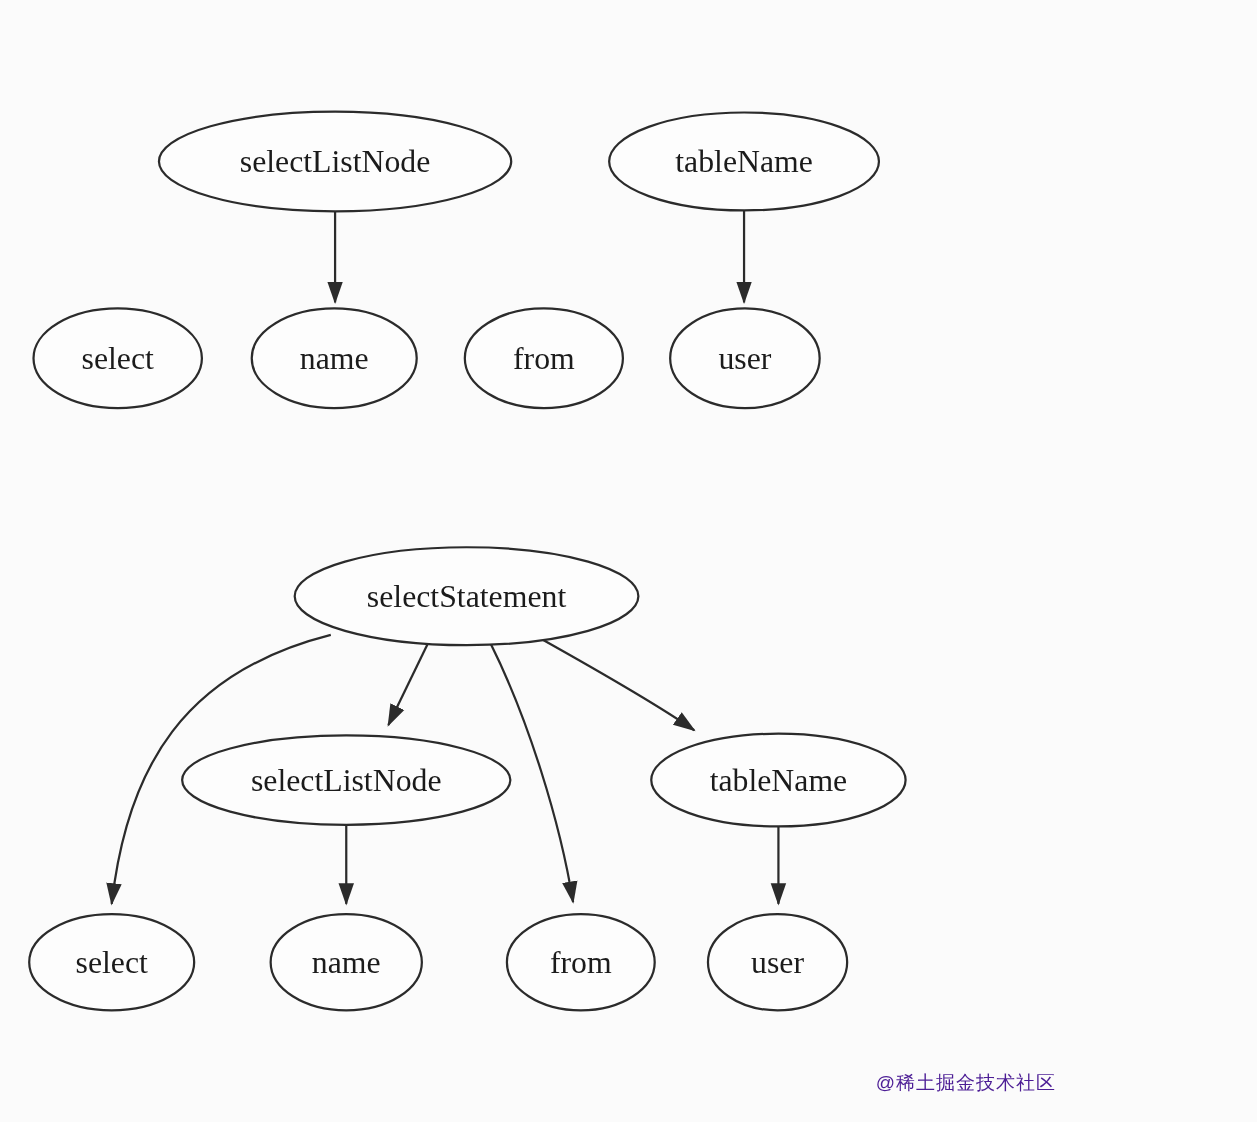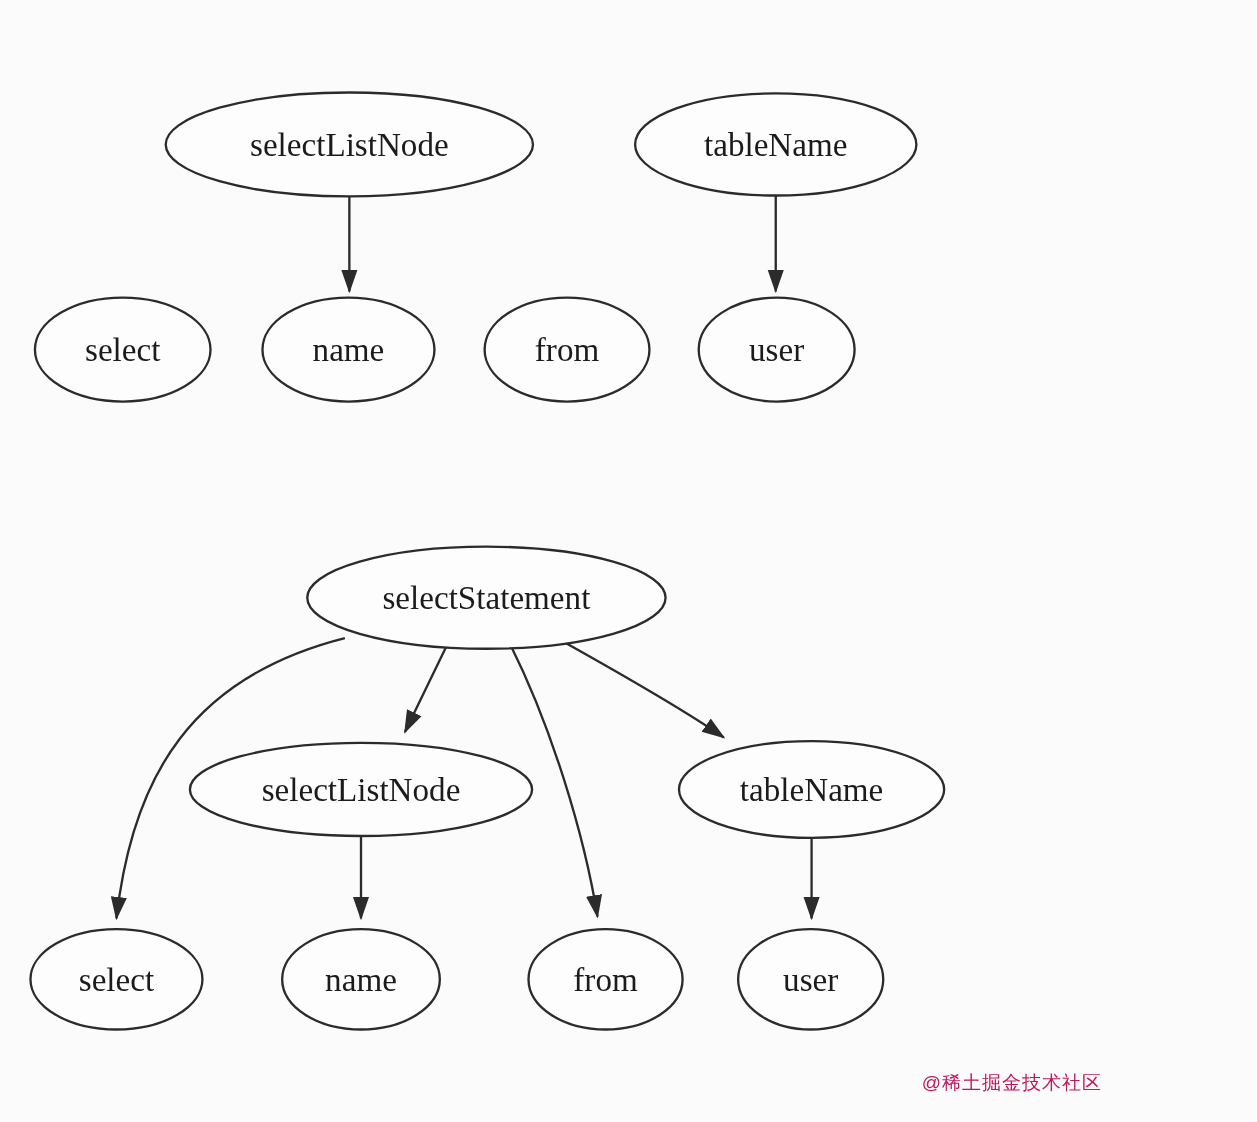--- a/index.html
+++ b/index.html
@@ -7,21 +7,20 @@
     padding: 0;
     background: #fbfbfb;
     font-family: "Liberation Serif", "DejaVu Serif", serif;
   }
   .stage {
     position: relative;
     width: 1080px;
     height: 1122px;
     background: #fbfbfb;
     overflow: hidden;
-    padding-left: 46px;
   }
   .stage svg {
     position: absolute;
     top: 0;
     left: 0;
     width: 100%;
     height: 100%;
   }
   .node-label {
     font-family: "Liberation Serif", "DejaVu Serif", serif;
@@ -106,14 +105,14 @@
             <ellipse cx="676" cy="1028" rx="86" ry="56" fill="#fdfdfd" stroke="#2b2b2b" stroke-width="2.6"></ellipse>
             <text x="676" y="1040.58" text-anchor="middle" font-size="37" fill="#1b1b1b" class="node-label">from</text>
           </g>
           <g>
             <ellipse cx="905" cy="1028" rx="81" ry="56" fill="#fdfdfd" stroke="#2b2b2b" stroke-width="2.6"></ellipse>
             <text x="905" y="1040.58" text-anchor="middle" font-size="37" fill="#1b1b1b" class="node-label">user</text>
           </g>
         </g>
       </g>
   </svg>
-  <div class="watermark" style="color: #be185d; text-align: center;">@稀土掘金技术社区</div>
+  <div class="watermark" style="color: #4c1d95; text-align: center;">@稀土掘金技术社区</div>
 </div>
 
 </body></html>

